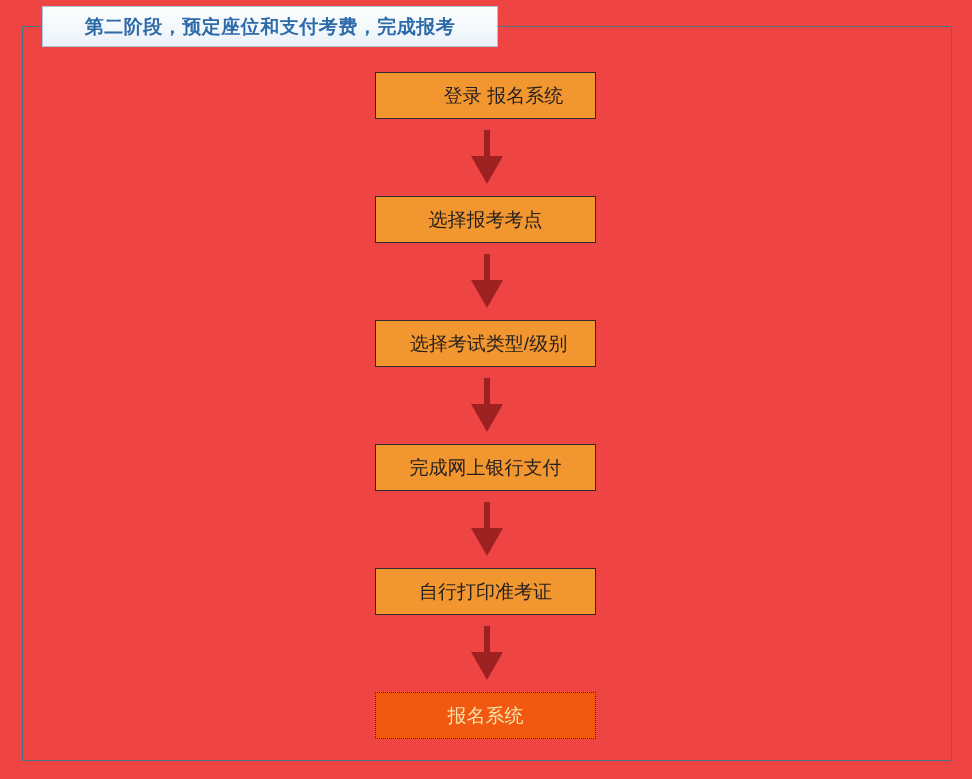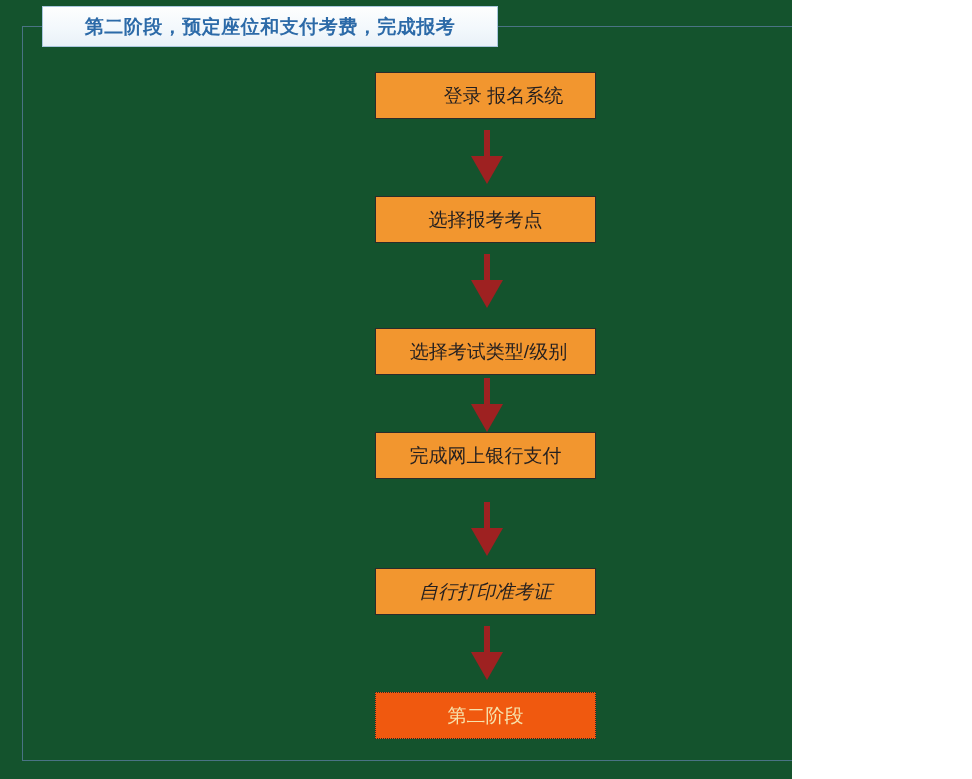--- a/index.html
+++ b/index.html
@@ -7,23 +7,23 @@
     margin: 0;
     padding: 0;
     background: #ffffff;
   }
   body {
     font-family: "Liberation Sans", "DejaVu Sans", sans-serif;
   }
 
   #canvas {
     position: relative;
-    width: 792px;
+    width: 972px;
     height: 779px;
-    background: #14532d;
+    background: #ef4444;
     overflow: hidden;
   }
 
   
   .outer-frame {
     position: absolute;
     left: 22px;
     top: 26px;
     width: 930px;
     height: 735px;
@@ -137,51 +137,51 @@
       <span class="node-label">选择报考考点</span>
     </div>
 
     <div class="arrow" style="top:254px;">
       <svg width="40" height="56" viewBox="0 0 40 56" aria-hidden="true">
         <rect x="17" y="0" width="6" height="28" fill="#9e2121"></rect>
         <polygon points="4,26 36,26 20,54" fill="#9e2121"></polygon>
       </svg>
     </div>
 
-    <div class="node plain" style="top:328px;padding-left:6px;">
+    <div class="node plain" style="top:320px;padding-left:6px;">
       <span class="node-label">选择考试类型/级别</span>
     </div>
 
     <div class="arrow" style="top:378px;">
       <svg width="40" height="56" viewBox="0 0 40 56" aria-hidden="true">
         <rect x="17" y="0" width="6" height="28" fill="#9e2121"></rect>
         <polygon points="4,26 36,26 20,54" fill="#9e2121"></polygon>
       </svg>
     </div>
 
-    <div class="node plain" style="top:432px;">
+    <div class="node plain" style="top:444px;">
       <span class="node-label">完成网上银行支付</span>
     </div>
 
     <div class="arrow" style="top:502px;">
       <svg width="40" height="56" viewBox="0 0 40 56" aria-hidden="true">
         <rect x="17" y="0" width="6" height="28" fill="#9e2121"></rect>
         <polygon points="4,26 36,26 20,54" fill="#9e2121"></polygon>
       </svg>
     </div>
 
-    <div class="node plain" style="top:568px;font-style:italic;">
+    <div class="node plain" style="top:568px;">
       <span class="node-label">自行打印准考证</span>
     </div>
 
     <div class="arrow" style="top:626px;">
       <svg width="40" height="56" viewBox="0 0 40 56" aria-hidden="true">
         <rect x="17" y="0" width="6" height="28" fill="#9e2121"></rect>
         <polygon points="4,26 36,26 20,54" fill="#9e2121"></polygon>
       </svg>
     </div>
 
     <div class="node highlight" style="top:692px;">
-      <span class="node-label">第二阶段</span>
+      <span class="node-label">报名系统</span>
     </div>
 
   </div>
 </div>
 
 </body></html>

